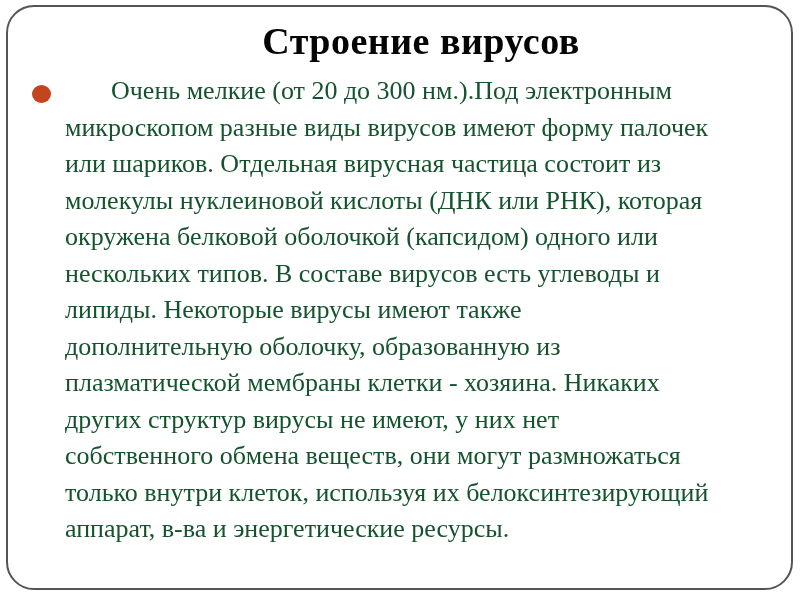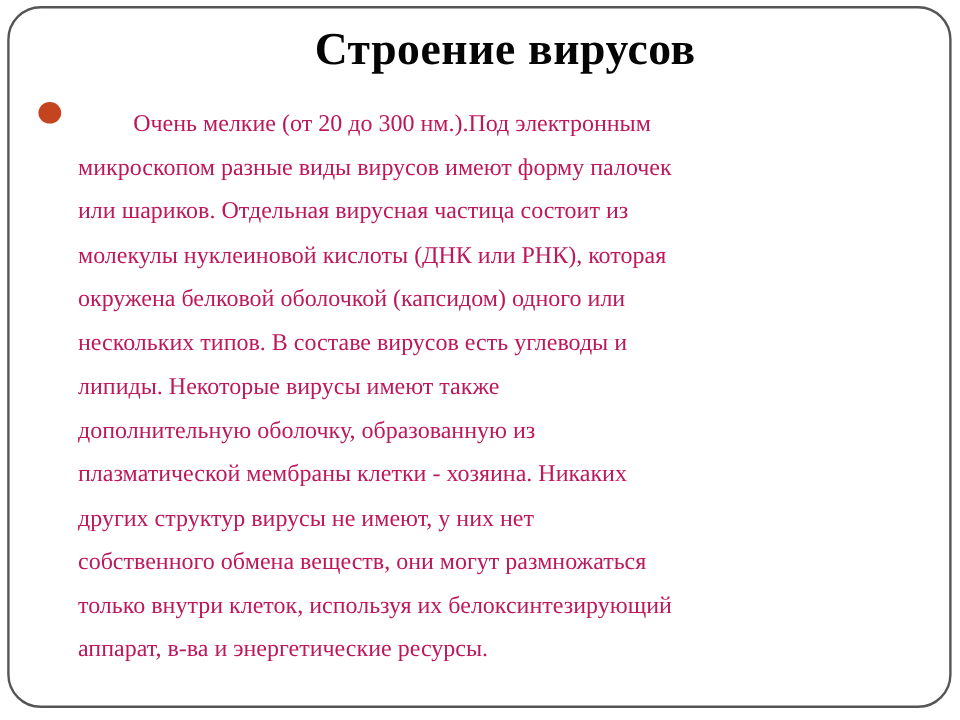--- a/index.html
+++ b/index.html
@@ -46,25 +46,25 @@
     left: 24px;
     top: 78px;
     width: 19px;
     height: 18px;
     border-radius: 50%;
     background: #C3441E; 
   }
   .body-text {
     position: absolute;
     left: 57px;
-    top: 78px;
+    top: 66px;
     width: 712px;
-    font-size: 20px;
+    font-size: 26px;
     line-height: 36.5px;
-    color: #be185d;
+    color: #14532d;
     white-space: pre-line;      
     text-indent: 46px;          
   }
 </style>
 </head>
 <body>
 
 <div class="stage">
   <div class="slide">
     <h1 class="slide-title">Строение вирусов</h1>

